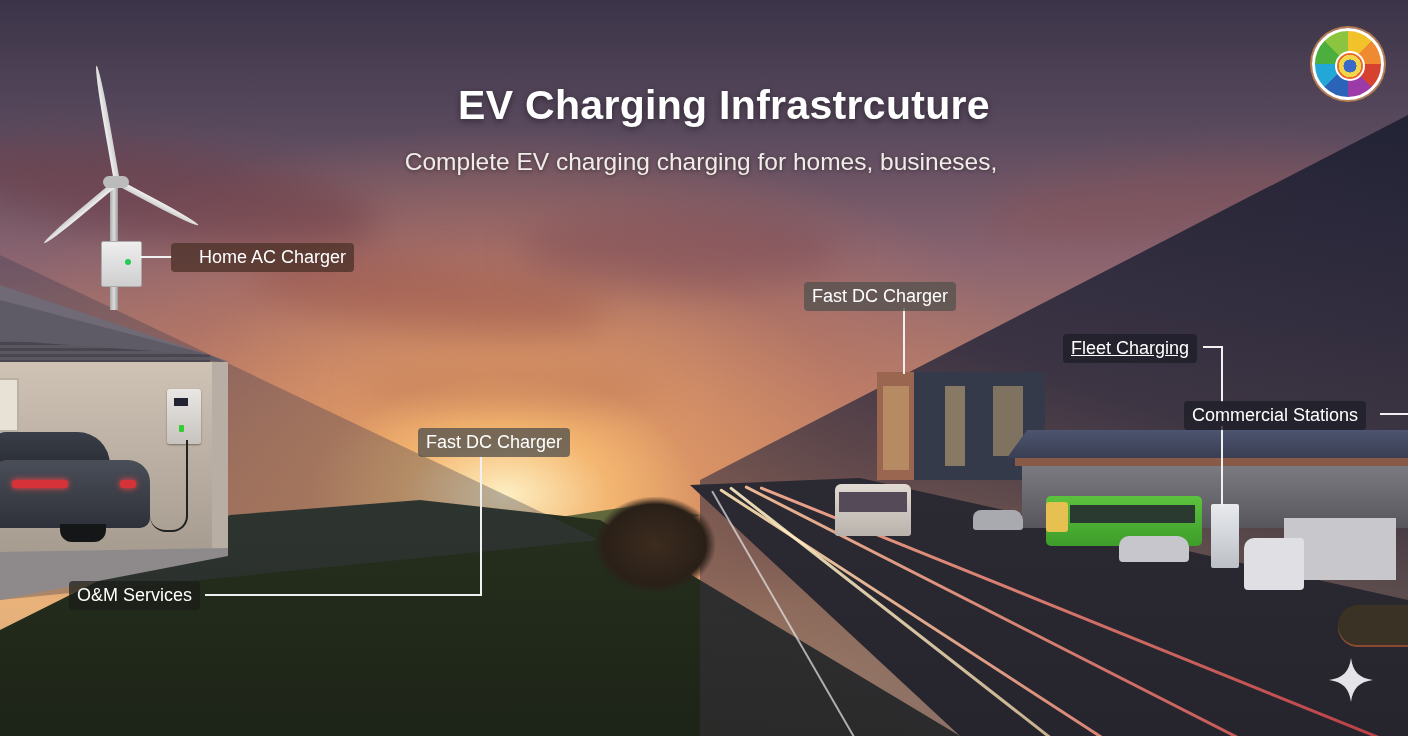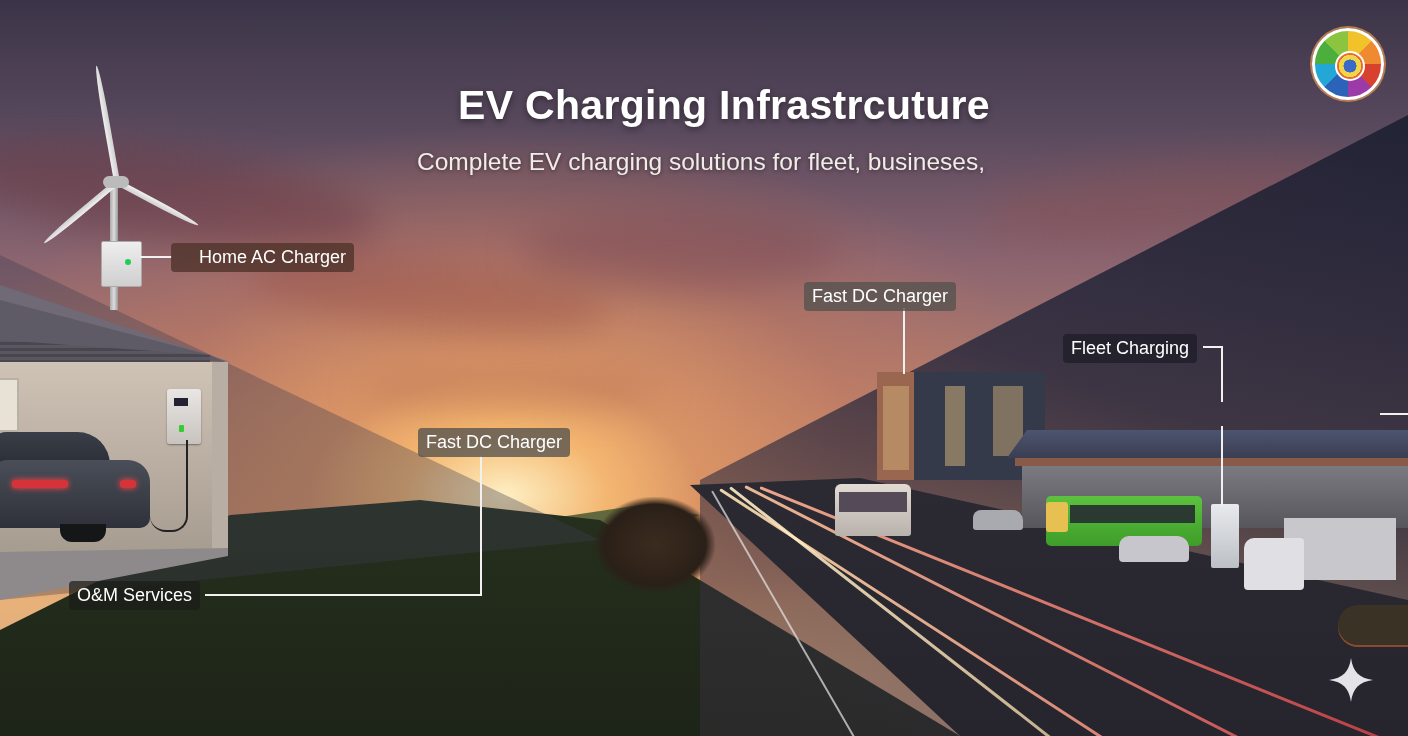--- a/index.html
+++ b/index.html
@@ -175,38 +175,39 @@
   <div class="car2"></div>
   <div class="charger-post"></div>
   <div class="van">
       <div class="box"></div>
       <div class="cab"></div>
     </div>
   <div class="hedge"></div>
 
   <h1 class="title">EV Charging Infrastrcuture</h1>
   <p class="subtitle">
-    <span>Complete EV charging solutions for fleet, busineses,</span><br>
+    <span>Complete EV charging charging for homes, busineses,</span><br>
   </p>
 
   <div class="logo">
       <div class="core"></div>
     </div>
 
   <div class="line" style="left:140px; top:256px; width:32px; height:2px;"></div>
   <div class="line" style="left:903px; top:308px; width:2px; height:66px;"></div>
   <div class="line" style="left:1203px; top:346px; width:19px; height:2px;"></div>
   <div class="line" style="left:1221px; top:346px; width:2px; height:56px;"></div>
   <div class="line" style="left:1221px; top:426px; width:2px; height:80px;"></div>
   <div class="line" style="left:1380px; top:413px; width:28px; height:2px;"></div>
   <div class="line" style="left:480px; top:456px; width:2px; height:140px;"></div>
   <div class="line" style="left:205px; top:594px; width:277px; height:2px;"></div>
 
   <div class="tag warm" style="left:171px; top:243px;padding-left:28px;">Home AC Charger</div>
   <div class="tag grey" style="left:804px; top:282px;">Fast DC Charger</div>
-  <div class="tag dark" style="left:1063px; top:334px;">Fleet Charging</div>
+  <div class="tag dark" style="left:1063px; top:334px;text-decoration:underline;">Fleet Charging</div>
+  <div class="tag dark" style="left:1184px; top:401px;">Commercial Stations</div>
   <div class="tag grey" style="left:418px; top:428px;">Fast DC Charger</div>
   <div class="tag dark" style="left:69px; top:581px; background:rgba(25,28,24,0.7);">O&amp;M Services</div>
 
   <svg class="sparkle" viewBox="0 0 48 48">
     <path d="M24 2 C26 16 32 22 46 24 C32 26 26 32 24 46 C22 32 16 26 2 24 C16 22 22 16 24 2 Z" fill="#e4e4e8"></path>
   </svg>
 </div>
 
 </body></html>

